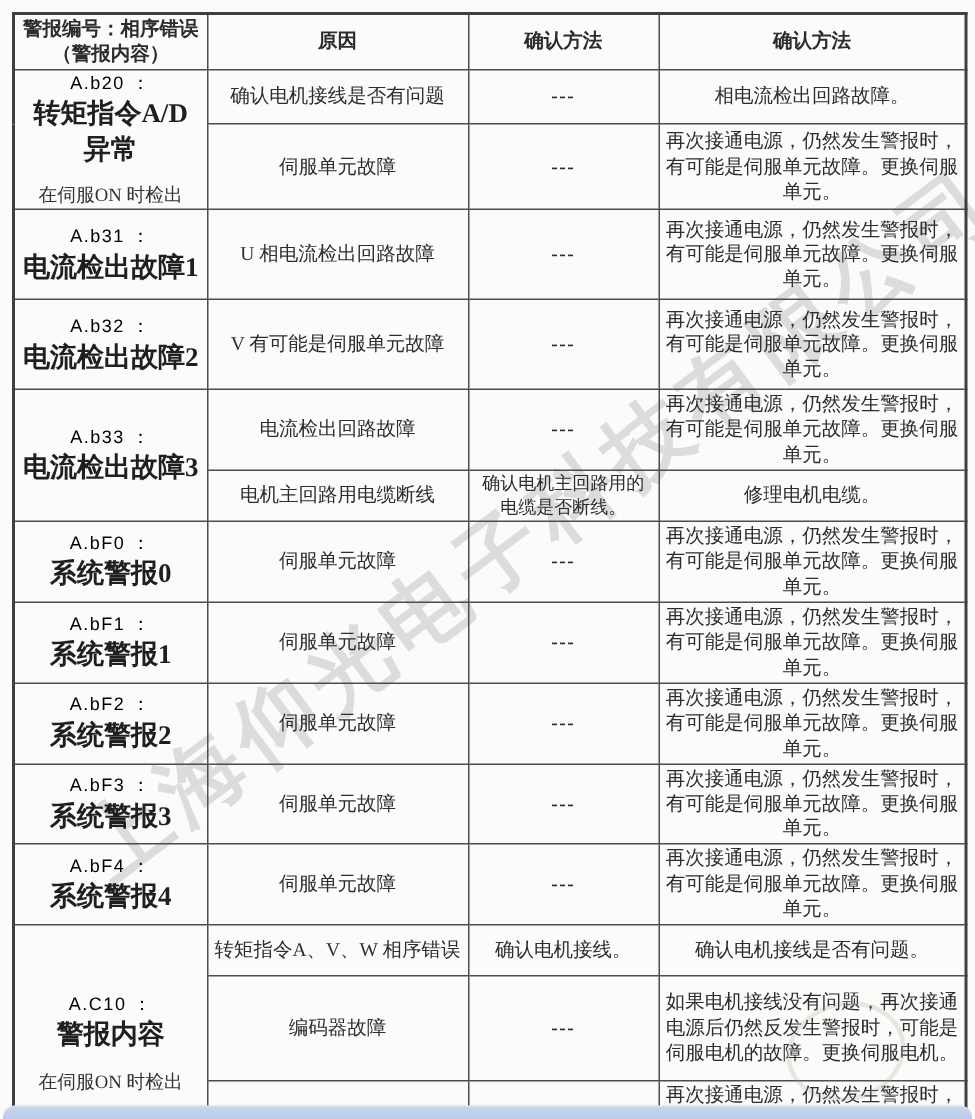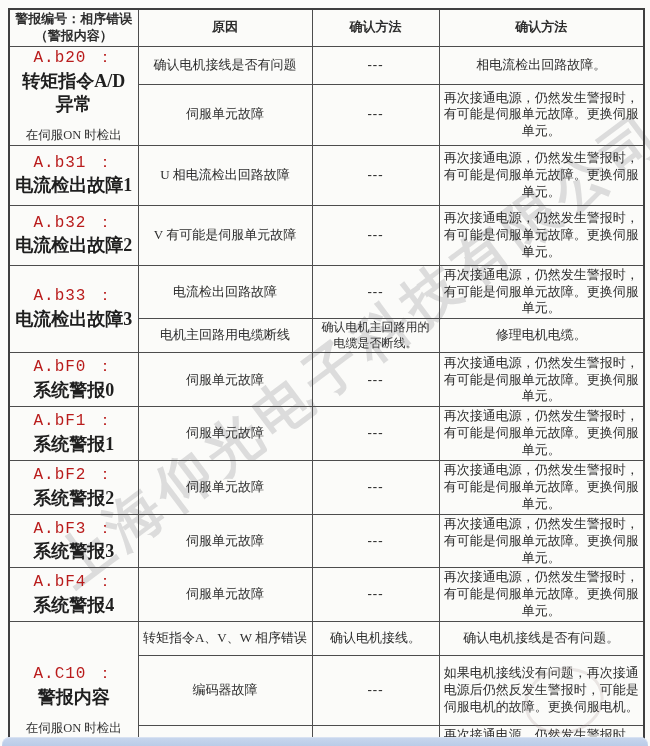--- a/index.html
+++ b/index.html
@@ -21,22 +21,22 @@
     border:1.5px solid #4d4d4d;
     padding:1px 4px;
     text-align:center; vertical-align:middle;
     font-size:13px; line-height:1.3; color:#2d2d2d;
     overflow:hidden;
   }
   table.alarm { border:2px solid #3f3f3f; }
   th { font-weight:bold; font-size:13.5px; color:#222; }
 
   .code {
-    font-family:Liberation Mono, monospace;
-    font-size:16px; letter-spacing:1px; color:#b91c1c;
+    font-family:Liberation Sans, sans-serif;
+    font-size:12px; letter-spacing:1px; color:#000000;
   }
   .name { font-weight:bold; font-size:18px; color:#1f1f1f; margin-top:1px; }
   .note { font-size:12.5px; color:#333; margin-top:11px; }
   .dash { letter-spacing:1px; font-weight:bold; color:#3a3a3a; }
 
   .watermark {
     position:absolute; left:-30px; top:312px;
     width:780px; text-align:center;
     transform:rotate(-37deg);
     font-size:56px; font-weight:bold;

